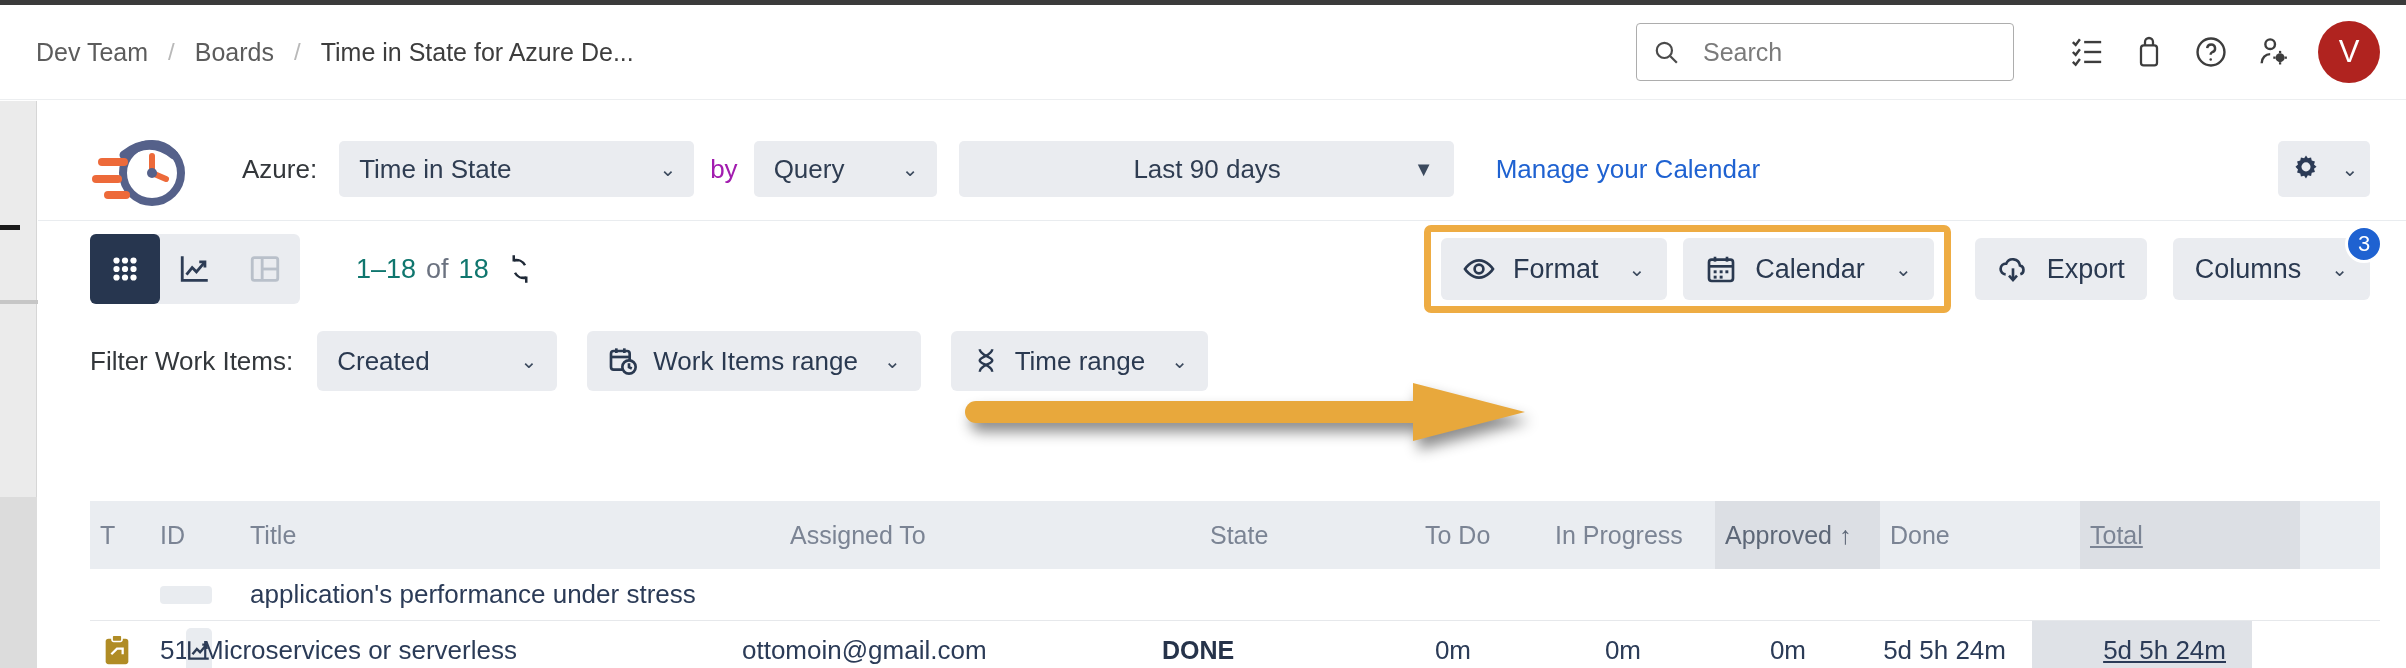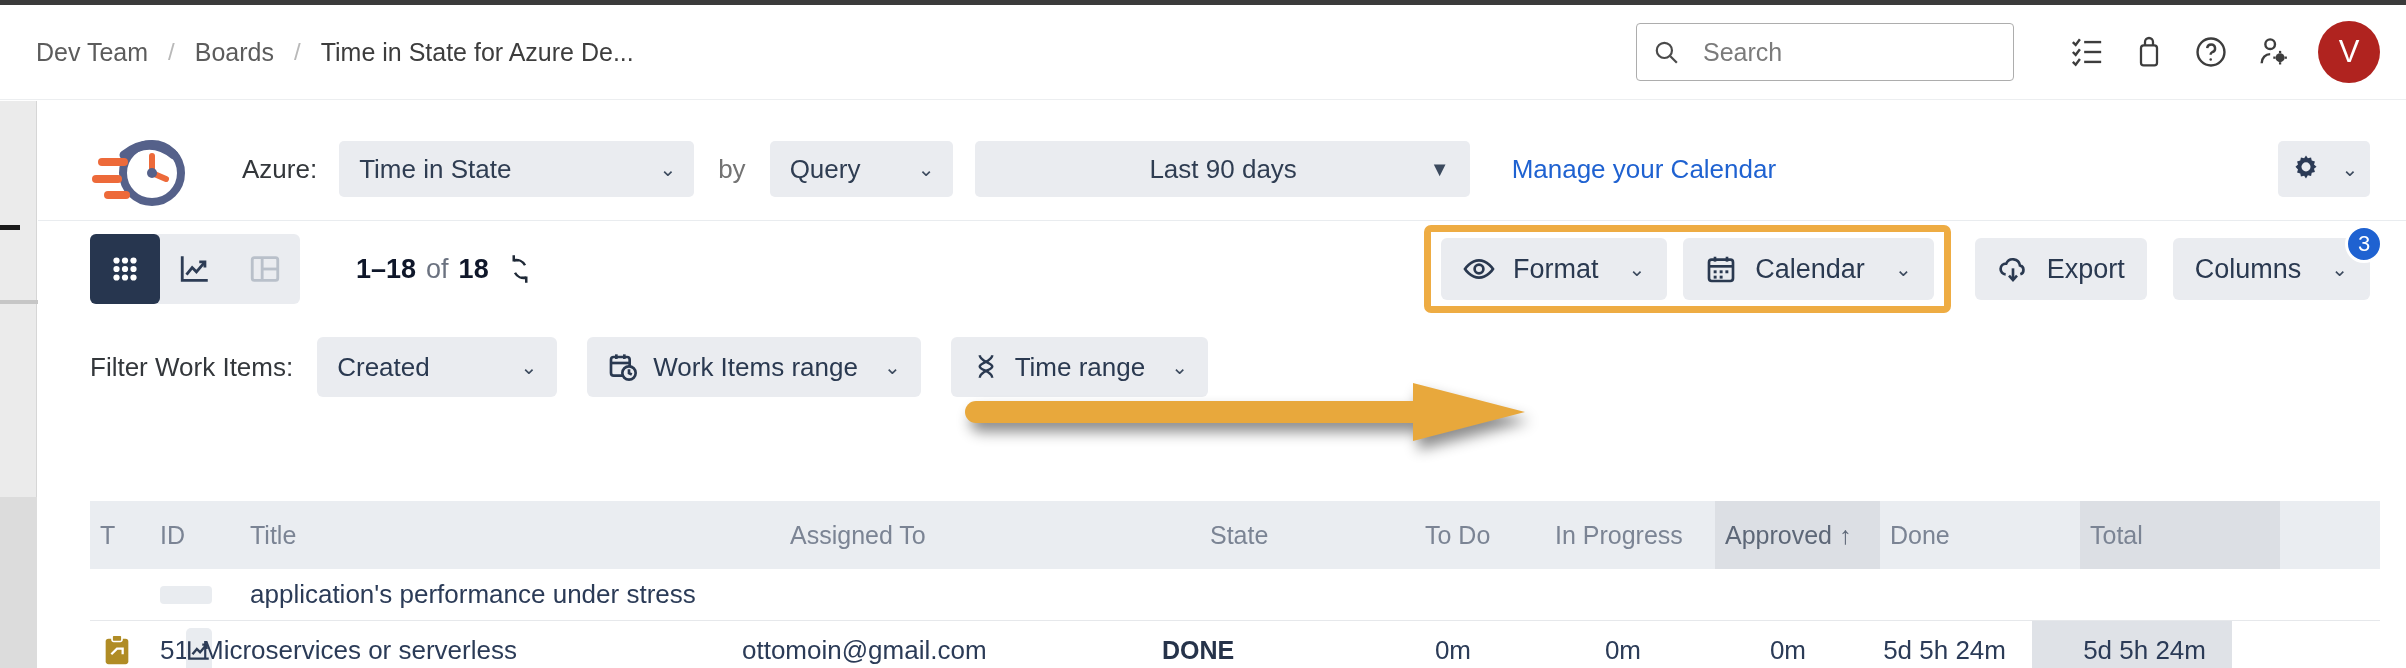--- a/index.html
+++ b/index.html
@@ -70,42 +70,42 @@
   .logo { width:112px; height:80px; margin-left:52px; flex:none; position:relative; }
   .report-label { font-size:26px; color:#33373b; margin-left:40px; white-space:nowrap; }
 
   .sel {
     height:56px; background:#eaecf0; border-radius:5px; display:flex; align-items:center;
     justify-content:space-between; padding:0 18px 0 20px; color:#2f3d52; font-size:26px;
     cursor:pointer; white-space:nowrap;
   }
   .sel.report-sel { width:355px; margin-left:22px; }
   .sel.by-sel { width:183px; margin-left:0; }
-  .by-word { font-size:26px; color:#737373; margin:0 24px;text-align:center; }
+  .by-word { font-size:26px; color:#a21caf; margin:0 16px;text-align:center; }
   .sel.range-sel { width:495px; margin-left:22px; justify-content:center; position:relative; }
   .sel.range-sel .caret { position:absolute; right:20px; }
   .caret { font-size:20px; color:#3c4a5e; margin-left:12px; }
   .link-queries { color:#1f62d1; font-size:26px; margin-left:42px; white-space:nowrap; cursor:pointer;}
   .gear-btn {
     margin-left:auto; margin-right:36px; width:92px; height:56px; background:#eaecf0;
     border-radius:5px; display:flex; align-items:center; justify-content:center; gap:8px;
     cursor:pointer;
   }
 
   
   .toolbar2 { position:absolute; top:122px; left:0; width:2368px; height:92px; display:flex; align-items:center; }
   .viewtoggle { display:flex; margin-left:52px; background:#eaecf0; border-radius:6px; height:70px; }
   .vt {
     width:70px; height:70px; display:flex; align-items:center; justify-content:center;
     border-radius:6px; cursor:pointer; color:#2d3c55;
   }
   .vt.active { background:#27364f; color:#fff; }
   .vt.dim { color:#b9c0ca; }
   .countinfo { margin-left:56px; font-size:27px; color:#6b7280; display:flex; align-items:center; gap:10px;}
-  .countinfo b { color:#0f172a; font-weight:bold; }
+  .countinfo b { color:#0f766e; font-weight:normal; }
 
   .tb-right { margin-left:auto; display:flex; align-items:center; padding-right:36px; gap:0; }
   .btn {
     height:62px; background:#eaecf0; border-radius:6px; display:flex; align-items:center;
     padding:0 22px; gap:18px; color:#2a3950; font-size:27px; cursor:pointer; white-space:nowrap;
   }
   .highlight-box {
     border:7px solid #eeac43; border-radius:7px; padding:6px 10px; display:flex; gap:16px;
     background:transparent;
   }
@@ -114,21 +114,21 @@
   .badge {
     position:absolute; top:-13px; right:-13px; width:38px; height:38px; border-radius:50%;
     background:#1f62d1; color:#fff; font-size:22px; display:flex; align-items:center;
     justify-content:center; border:3px solid #fff;
   }
 
   
   .arrow-wrap { position:absolute; top:280px; left:927px; width:560px; height:62px; filter: drop-shadow(5px 9px 7px rgba(0,0,0,0.45)); }
 
   
-  .filters { position:absolute; top:227px; left:0; width:2368px; height:78px; display:flex; align-items:center; }
+  .filters { position:absolute; top:221px; left:0; width:2368px; height:78px; display:flex; align-items:center; }
   .filters-label { margin-left:52px; font-size:26px; color:#33373b; white-space:nowrap; }
   .fbtn {
     height:60px; background:#eaecf0; border-radius:6px; display:flex; align-items:center;
     padding:0 20px; gap:14px; color:#2a3950; font-size:26px; cursor:pointer; white-space:nowrap;
   }
   .fbtn.created { width:240px; margin-left:24px; justify-content:space-between; }
   .fbtn.wir { margin-left:30px; }
   .fbtn.tr { margin-left:30px; }
 
   
@@ -142,21 +142,21 @@
   .th.total { background:#dcdfe4; }
   .c-t    { width:60px; }
   .c-id   { width:90px; }
   .c-title{ width:540px; }
   .c-asg  { width:420px; }
   .c-state{ width:215px; }
   .c-todo { width:130px; }
   .c-prog { width:170px; }
   .c-appr { width:165px; }
   .c-done { width:200px; }
-  .c-tot  { width:200px; }
+  .c-tot  { width:220px;text-decoration:underline; }
 
   .row-partial {
     display:flex; height:52px; align-items:flex-start; border-bottom:1px solid #e6e8eb;
     font-size:26px; color:#2b3b57;
   }
   .row {
     display:flex; height:58px; align-items:center; font-size:26px; color:#2b3b57;
   }
   .cell { flex:none; padding-left:10px; display:flex; align-items:center; height:100%; }
   .cell.num { justify-content:flex-end; padding-right:26px; }

